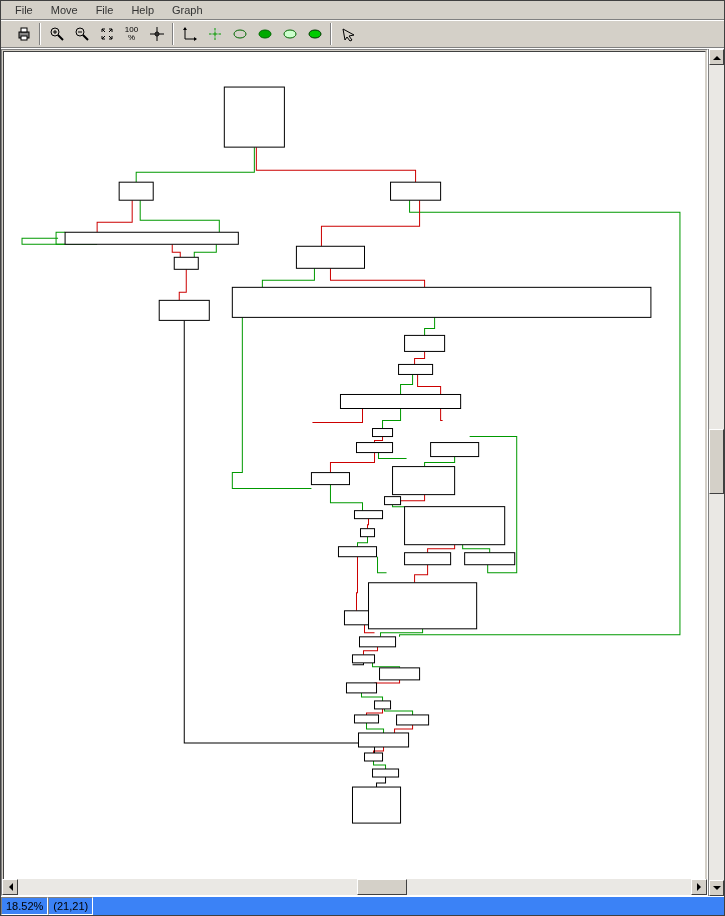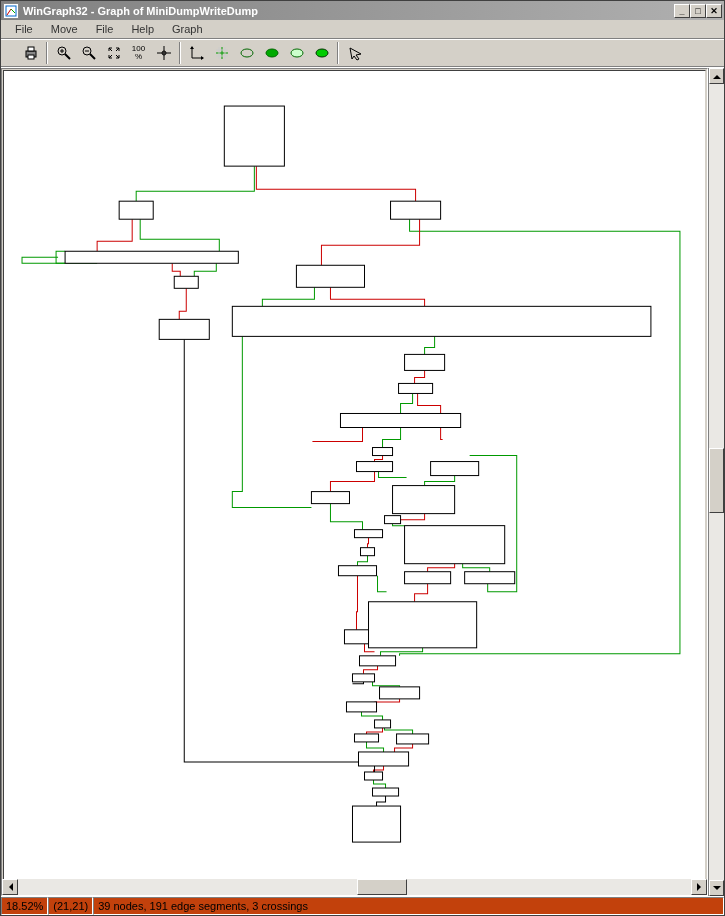--- a/index.html
+++ b/index.html
@@ -10,70 +10,54 @@
   .titlebar { height: 19px; background: linear-gradient(to right, #808080, #b0b0b0); display: flex; align-items: center; padding-left: 2px; color: #fff; font-weight: bold; }
   .titlebar .icon { width: 16px; height: 16px; background: #fff; border: 1px solid #888; margin-right: 4px; display:flex; align-items:center; justify-content:center; }
   .titlebar .icon svg { width:12px; height:12px; }
   .titlebar .spacer { flex: 1; }
   .titlebar .winbtns { display: flex; gap: 0; margin-right: 2px; }
   .titlebar button { width: 16px; height: 14px; background: #d4d0c8; border: 1px solid; border-color: #fff #404040 #404040 #fff; font-family: Arial; font-size: 9px; line-height: 10px; text-align: center; padding: 0; cursor: pointer; font-weight: bold; color: #000;}
   
   .menubar { height: 19px; background: #d4d0c8; display: flex; align-items: center; padding-left: 6px; gap: 2px; border-bottom: 1px solid #808080; }
   .menubar .menu { padding: 14px 8px; color: #333; cursor: default; }
   
-  .toolbar { height: 28px; background: #d4d0c8; display: flex; align-items: center; padding: 2px 18px; gap: 2px; border-bottom: 1px solid #808080; border-top: 1px solid #fff; }
+  .toolbar { height: 28px; background: #d4d0c8; display: flex; align-items: center; padding: 2px 11px; gap: 2px; border-bottom: 1px solid #808080; border-top: 1px solid #fff; }
   .tb { width: 23px; height: 22px; border: 1px solid transparent; display: flex; align-items: center; justify-content: center; cursor: pointer; }
   .sep { width: 2px; height: 22px; border-left: 1px solid #808080; border-right: 1px solid #fff; margin: 0 2px; }
   
   .main { flex: 1; display: flex; background: #d4d0c8; position: relative; border-top: 1px solid #fff; }
   .canvas-wrap { flex: 1; position: relative; border: 1px solid; border-color: #808080 #fff #fff #808080; margin: 0; }
   .canvas-inner { position: absolute; inset: 1px; border: 1px solid; border-color: #404040 #d4d0c8 #d4d0c8 #404040; background: #fff; overflow: hidden; }
   .canvas { position: absolute; inset: 0; }
   
   .vscroll { width: 16px; background: #d4d0c8; position: relative; border-left:1px solid #808080; }
   .vscroll .track { position: absolute; top: 16px; bottom: 16px; left: 0; right: 0; background: repeating-conic-gradient(#d4d0c8 0% 25%, #fff 0% 50%) 50% / 2px 2px; }
   .vscroll .thumb { position: absolute; left: 0; right: 0; height: 65px; top: 380px; background: #d4d0c8; border: 1px solid; border-color: #fff #404040 #404040 #fff; }
   .vscroll .btn { position: absolute; left: 0; right: 0; height: 16px; background: #d4d0c8; border: 1px solid; border-color: #fff #404040 #404040 #fff; display:flex; align-items:center; justify-content:center;}
   .vscroll .btn.top { top: 0; } .vscroll .btn.bot { bottom: 0; }
   
   .hscroll { height: 16px; background: #d4d0c8; position: relative; }
   .hscroll .track { position: absolute; left: 16px; right: 16px; top: 0; bottom: 0; background: repeating-conic-gradient(#d4d0c8 0% 25%, #fff 0% 50%) 50% / 2px 2px; }
   .hscroll .thumb { position: absolute; top: 0; bottom: 0; width: 50px; left: 355px; background: #d4d0c8; border: 1px solid; border-color: #fff #404040 #404040 #fff; }
   .hscroll .btn { position: absolute; top: 0; bottom: 0; width: 16px; background: #d4d0c8; border: 1px solid; border-color: #fff #404040 #404040 #fff; display:flex; align-items:center; justify-content:center;}
   .hscroll .btn.left { left: 0; } .hscroll .btn.right { right: 0; }
   
-  .statusbar { height: 19px; background: #c2410c; display: flex; align-items: stretch; border-top: 1px solid #fff; font-size: 11px; }
+  .statusbar { height: 19px; background: #3b82f6; display: flex; align-items: stretch; border-top: 1px solid #fff; font-size: 11px; }
   .statusbar .cell { padding: 2px 4px; border: 1px solid; border-color: #808080 #fff #fff #808080; display:flex; align-items:center; white-space: nowrap; }
   .statusbar .cell.grow { flex: 1; }
 
   .ar { width:0;height:0;border:4px solid transparent; }
   .ar.up{border-bottom-color:#000;margin-bottom:3px;} .ar.down{border-top-color:#000;margin-top:3px;}
   .ar.left{border-right-color:#000;margin-right:3px;} .ar.right{border-left-color:#000;margin-left:3px;}
 </style>
 </head>
 <body>
 
 <div class="window">
 
-  <div class="titlebar">
-    <span class="icon">
-        <svg viewBox="0 0 12 12">
-          <rect x="1" y="1" width="10" height="10" fill="none" stroke="#06c" stroke-width="1"></rect>
-          <line x1="2" y1="10" x2="6" y2="4" stroke="#c00"></line>
-          <line x1="6" y1="4" x2="10" y2="8" stroke="#0a0"></line>
-        </svg>
-      </span>
-    <span>WinGraph32 - Graph of MiniDumpWriteDump</span>
-    <span class="spacer"></span>
-    <div class="winbtns">
-      <button>_</button>
-      <button>□</button>
-      <button>✕</button>
-    </div>
-  </div>
 
   <div class="menubar">
     <span class="menu">File</span>
     <span class="menu">Move</span>
     <span class="menu">File</span>
     <span class="menu">Help</span>
     <span class="menu">Graph</span>
   </div>
 
   <div class="toolbar">
@@ -276,16 +260,15 @@
       <div class="thumb"></div>
       <div class="btn bot">
           <div class="ar down"></div>
         </div>
     </div>
   </div>
 
   <div class="statusbar">
     <div class="cell">18.52%</div>
     <div class="cell">(21,21)</div>
-    <div class="cell grow">39 nodes, 191 edge segments, 3 crossings</div>
   </div>
 
 </div>
 
 </body></html>

